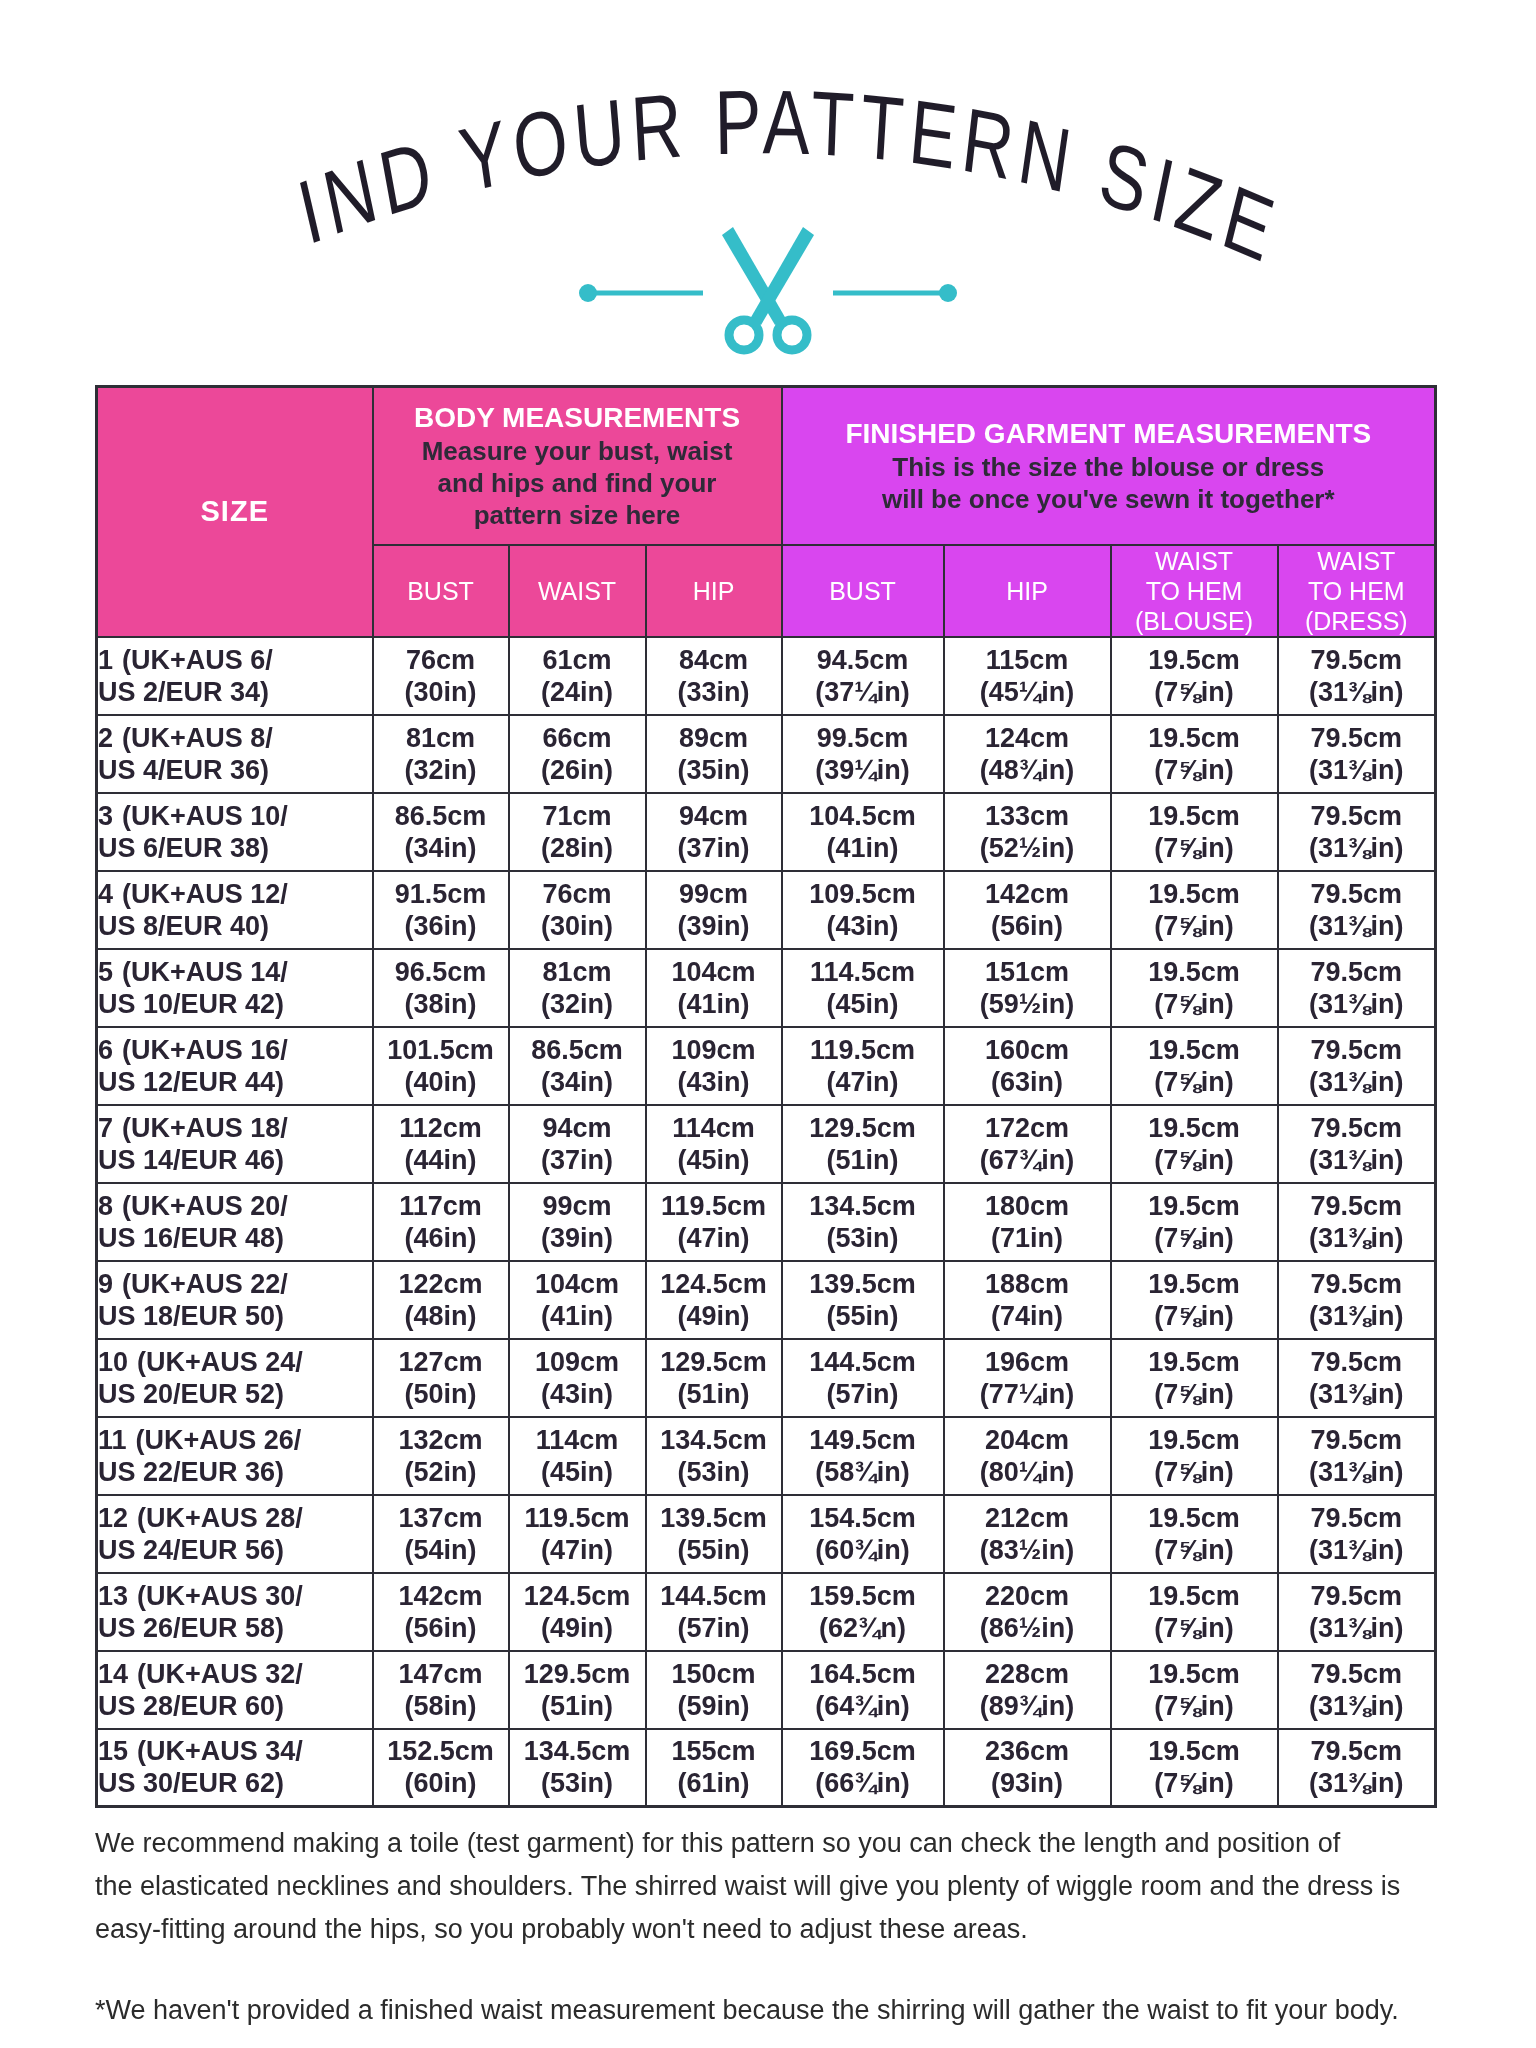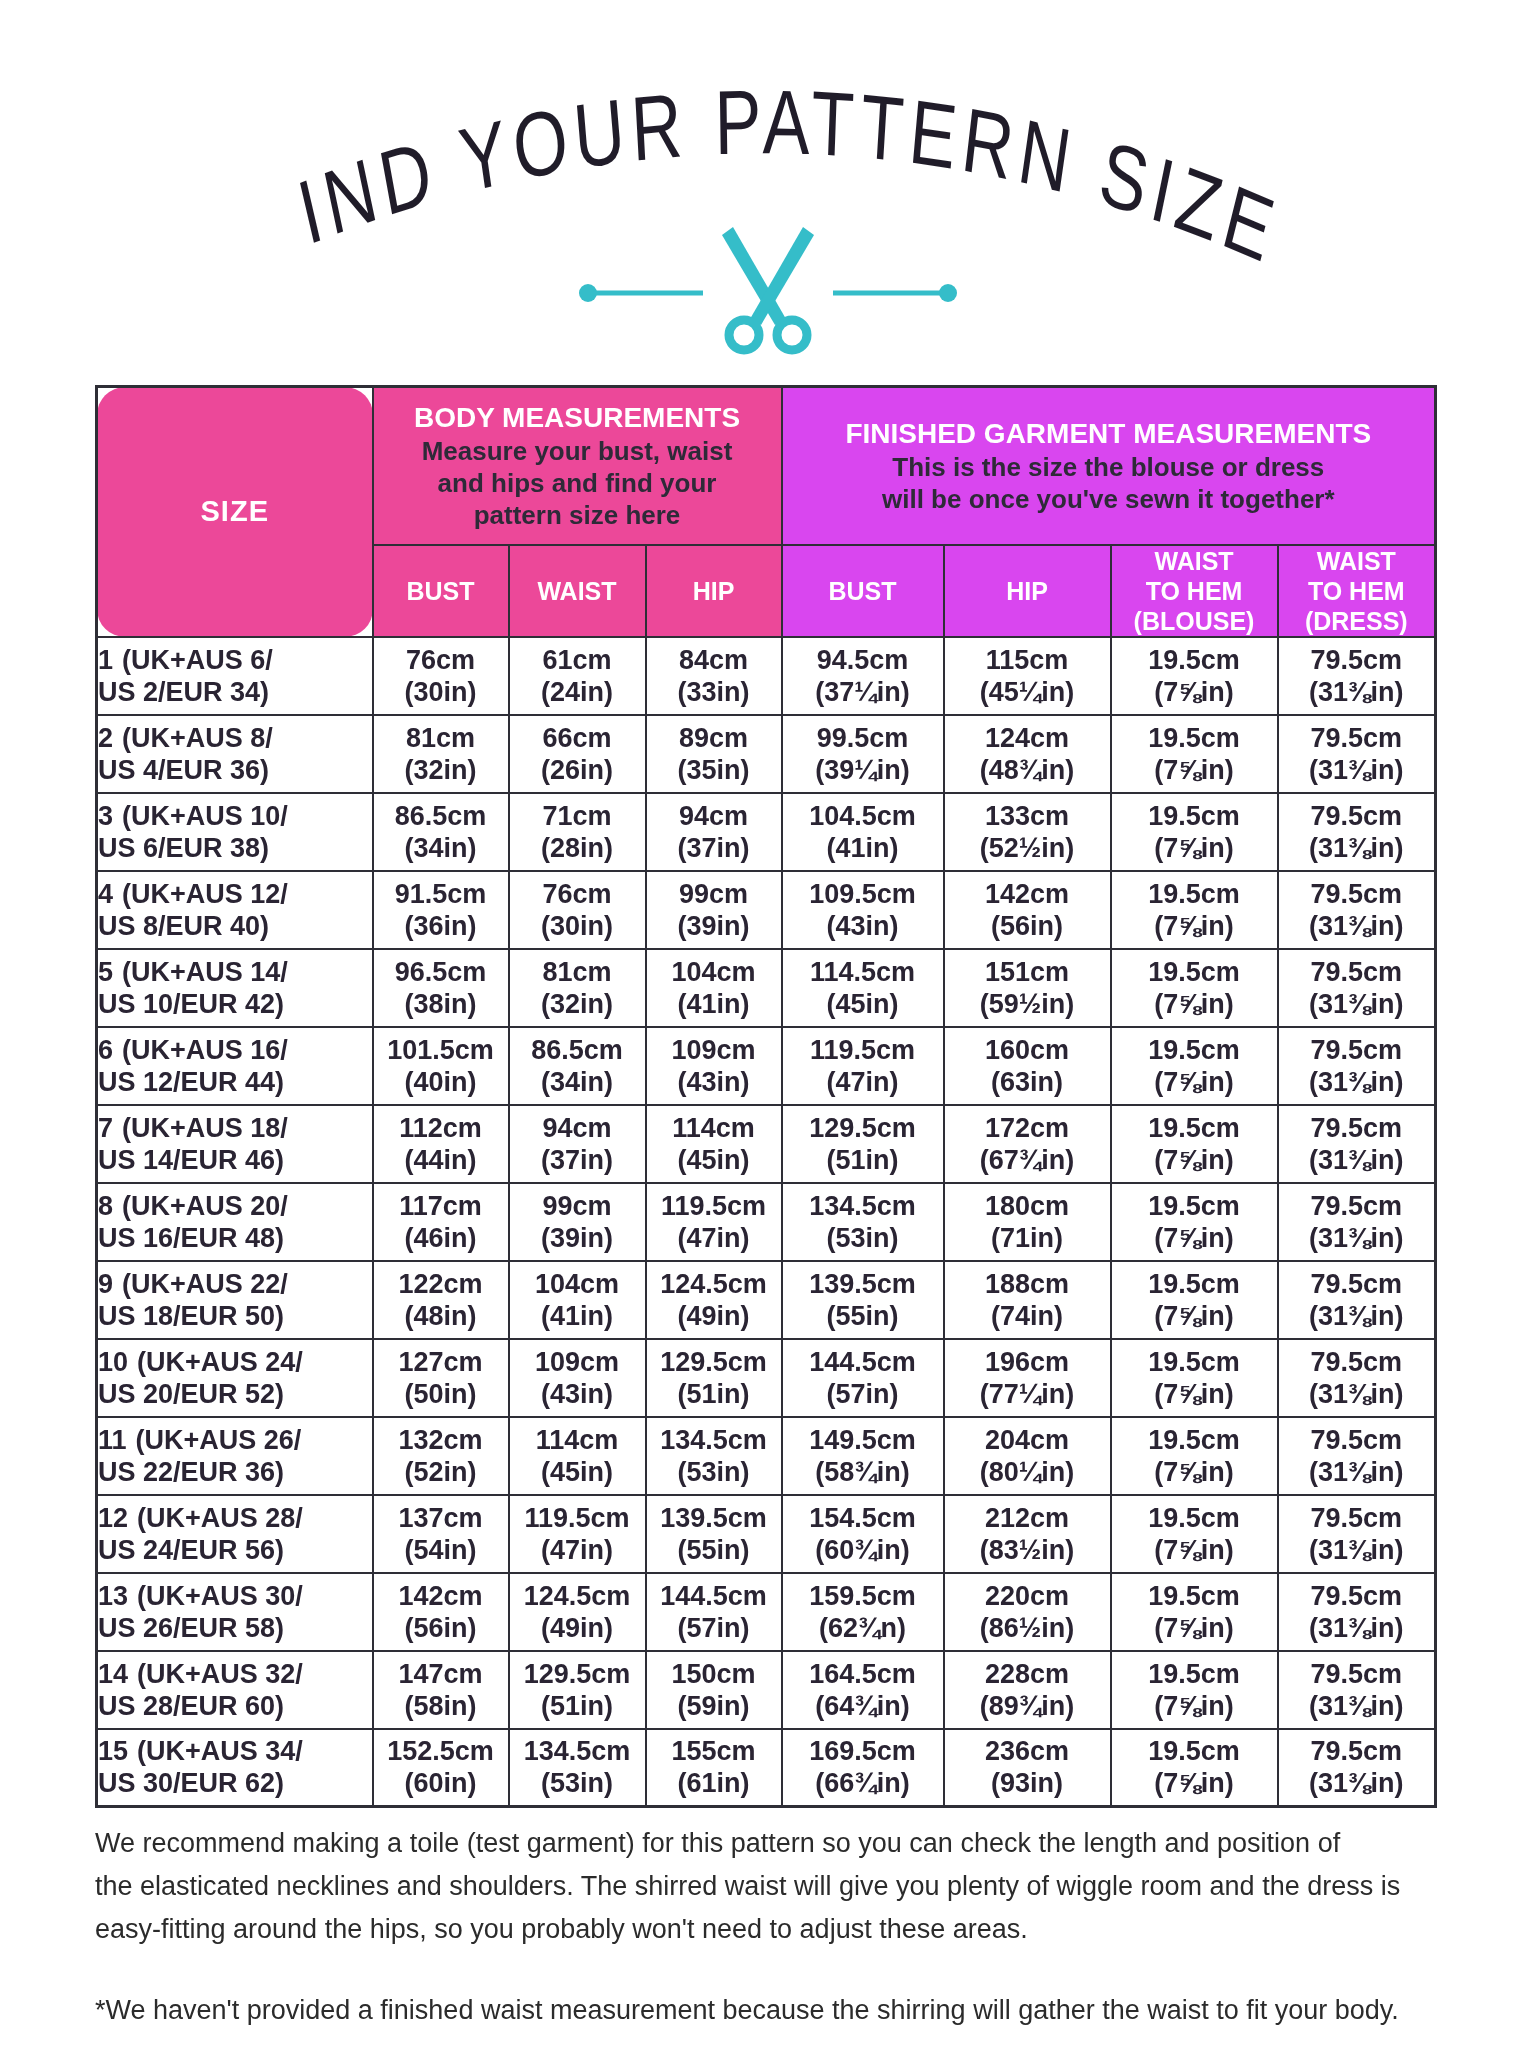--- a/index.html
+++ b/index.html
@@ -40,24 +40,23 @@
     color:#ffffff;font-weight:bold;font-size:28px;line-height:34px;
     text-align:center;
   }
   .group-head .sub{
     color:#2e2a38;font-weight:bold;font-size:26px;line-height:32px;
     text-align:center;white-space:pre-line;
   }
   th.size-head{
     color:#ffffff;font-weight:bold;font-size:29px;letter-spacing:1px;
     text-align:center;
-    border-radius:28px;
   }
   th.col-head{
-    color:#ffffff;font-weight:bold;font-size:25px;line-height:30px;
+    color:#ffffff;font-weight:normal;font-size:25px;line-height:30px;
     text-align:center;white-space:pre-line;
   }
   .size-table tbody tr{height:78px;}
   td.val-cell{
     text-align:center;font-weight:bold;font-size:27px;line-height:32px;
     color:#2a2433;background:#ffffff;
   }
   td.size-cell{
     text-align:left;font-weight:bold;font-size:27px;line-height:32px;
     color:#2a2433;background:#ffffff;

